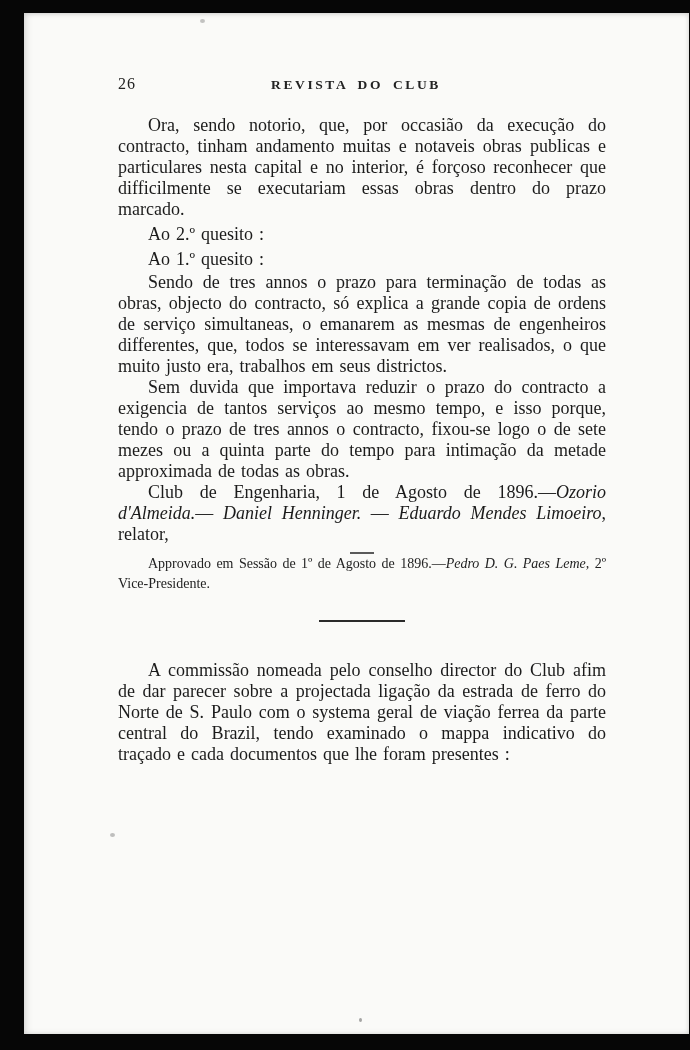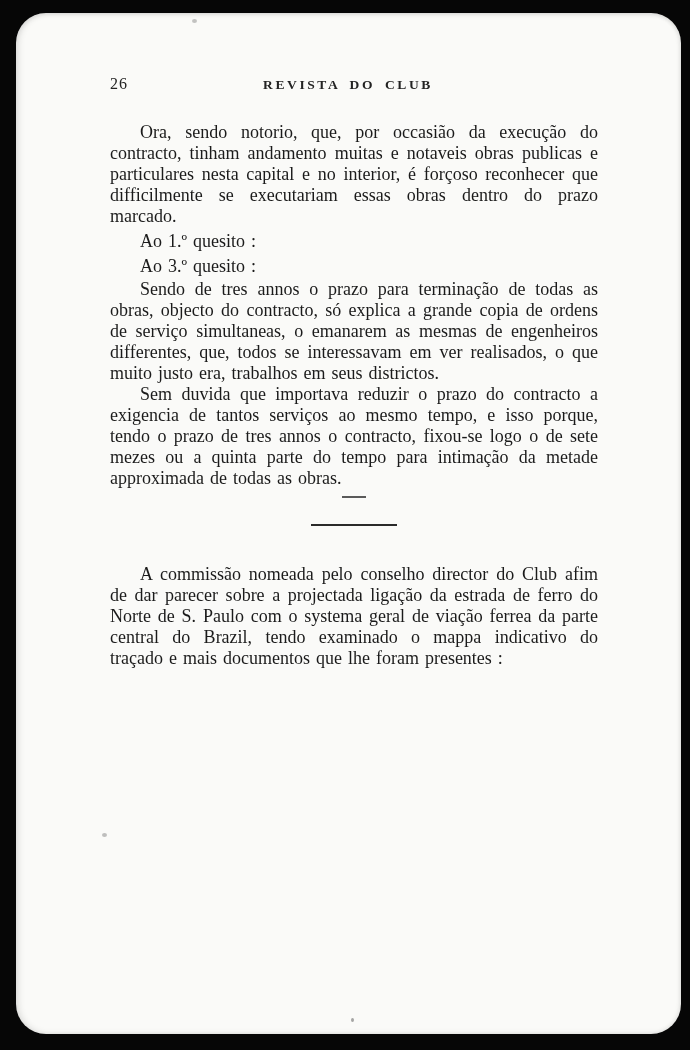--- a/index.html
+++ b/index.html
@@ -5,25 +5,24 @@
   html, body { margin: 0; padding: 0; }
   body {
     width: 690px; height: 1050px;
     background: #060606;
     position: relative;
     font-family: "Liberation Serif", "DejaVu Serif", serif;
     overflow: hidden;
   }
   .page {
     position: absolute;
-    left: 16px; top: 13px;
+    left: 24px; top: 13px;
     width: 665px; height: 1021px;
     background: #fafaf8;
     box-shadow: inset 3px 0 6px rgba(0,0,0,0.10), inset -2px 0 4px rgba(0,0,0,0.06), inset 0 2px 4px rgba(0,0,0,0.06);
-    border-radius: 30px;
   }
   .column {
     position: relative;
     margin-left: 94px;
     width: 488px;
   }
   .header {
     position: relative;
     padding-top: 62px;
     height: 18px;
@@ -39,21 +38,21 @@
     position: absolute;
     left: 0; right: 12px;
     bottom: 0;
     text-align: center;
     font-size: 13.5px;
     letter-spacing: 2.6px;
     word-spacing: 4px;
     font-weight: 600;
   }
   .text {
-    margin-top: 29px;
+    margin-top: 22px;
     font-size: 18px;
     line-height: 21px;
     text-align: justify;
     color: #1b1b1b;
     word-spacing: 1.5px;
   }
   .text p { margin: 0; text-indent: 30px; }
   .text p.quesito { margin: 4px 0 2px; }
   .sep-dash {
     border: 0;
@@ -93,28 +92,30 @@
 
   <div class="column">
 
     <div class="header">
       <span class="pagenum">26</span>
       <span class="running-title">REVISTA DO CLUB</span>
     </div>
 
     <div class="text">
       <p>Ora, sendo notorio, que, por occasião da execução do contracto, tinham andamento muitas e notaveis obras publicas e particulares nesta capital e no interior, é forçoso reconhecer que difficilmente se executariam essas obras dentro do prazo marcado.</p>
+      <p class="quesito">Ao 2.º quesito :</p>
       <p class="quesito">Ao 1.º quesito :</p>
-      <p class="quesito">Ao 3.º quesito :</p>
       <p>Sendo de tres annos o prazo para terminação de todas as obras, objecto do contracto, só explica a grande copia de ordens de serviço simultaneas, o emanarem as mesmas de engenheiros differentes, que, todos se interessavam em ver realisados, o que muito justo era, trabalhos em seus districtos.</p>
       <p>Sem duvida que importava reduzir o prazo do contracto a exigencia de tantos serviços ao mesmo tempo, e isso porque, tendo o prazo de tres annos o contracto, fixou-se logo o de sete mezes ou a quinta parte do tempo para intimação da metade approximada de todas as obras.</p>
 
+      <p><span>Club de Engenharia, 1 de Agosto de 1896.—</span><i>Ozorio d'Almeida.</i><span>— </span><i>Daniel Henninger.</i><span> — </span><i>Eduardo Mendes Limoeiro</i><span>, relator,</span></p>
 
       <hr class="sep-dash">
 
+      <p class="footnote"><span>Approvado em Sessão de 1º de Agosto de 1896.—</span><i>Pedro D. G. Paes Leme,</i><span> 2º Vice-Presidente.</span></p>
 
       <hr class="sep-rule">
 
-      <p class="closing">A commissão nomeada pelo conselho director do Club afim de dar parecer sobre a projectada ligação da estrada de ferro do Norte de S. Paulo com o systema geral de viação ferrea da parte central do Brazil, tendo examinado o mappa indicativo do traçado e mais documentos que lhe foram presentes :</p>
+      <p class="closing">A commissão nomeada pelo conselho director do Club afim de dar parecer sobre a projectada ligação da estrada de ferro do Norte de S. Paulo com o systema geral de viação ferrea da parte central do Brazil, tendo examinado o mappa indicativo do traçado e cada documentos que lhe foram presentes :</p>
     </div>
 
   </div>
 </div>
 
 </body></html>

